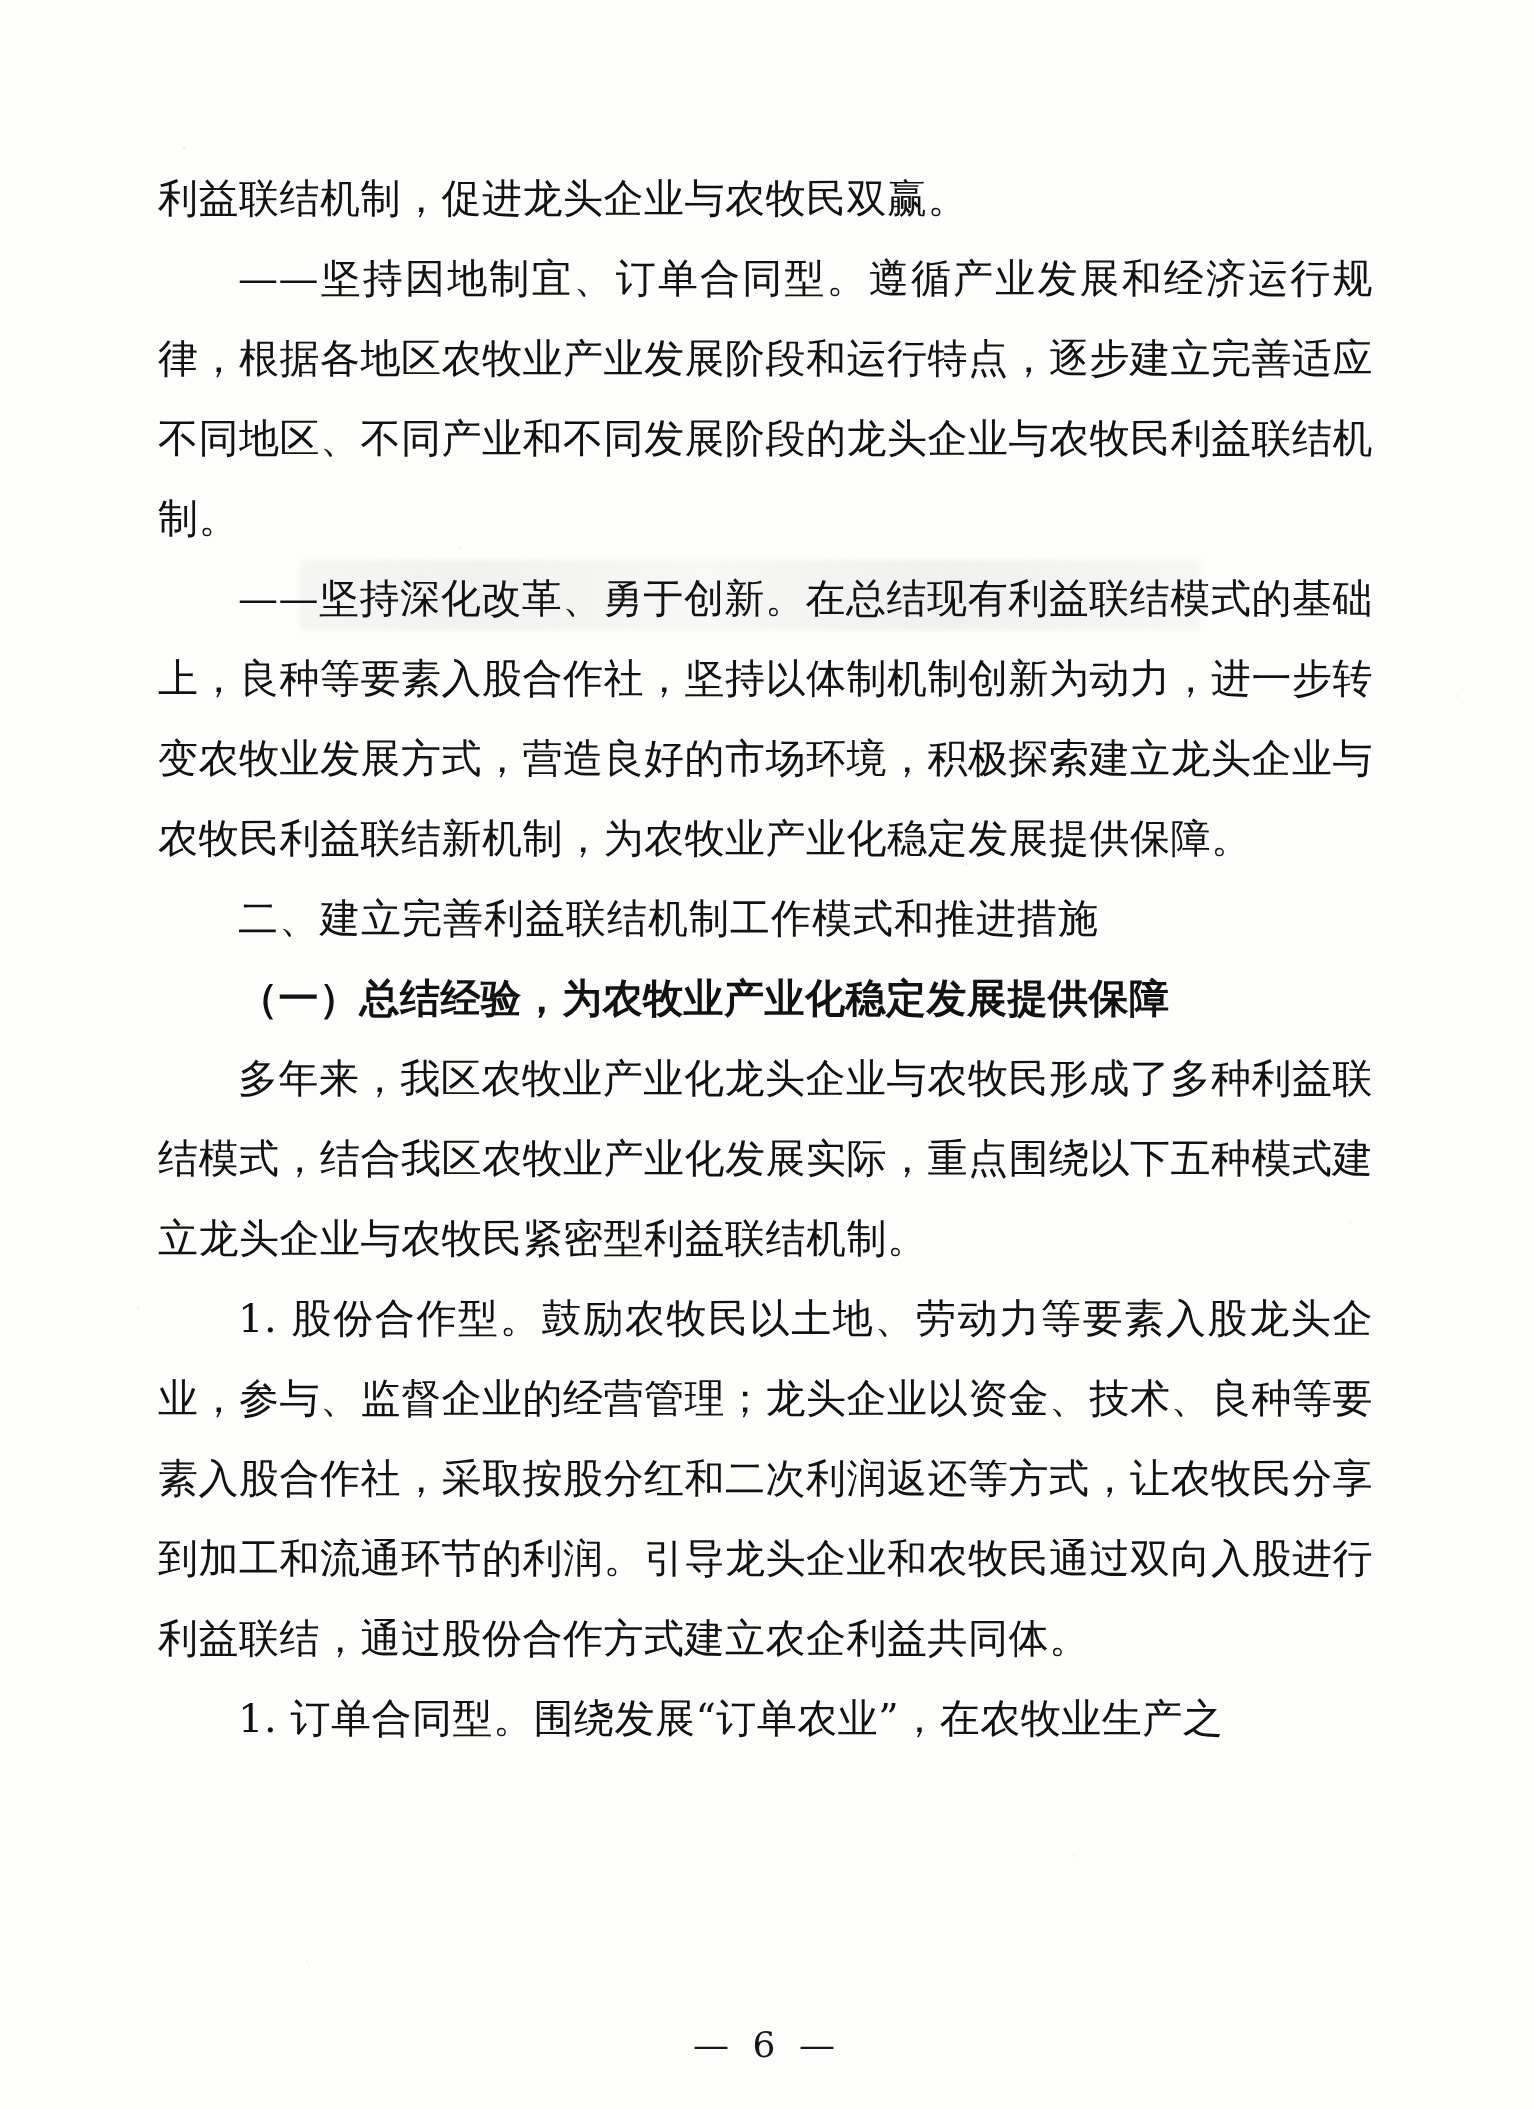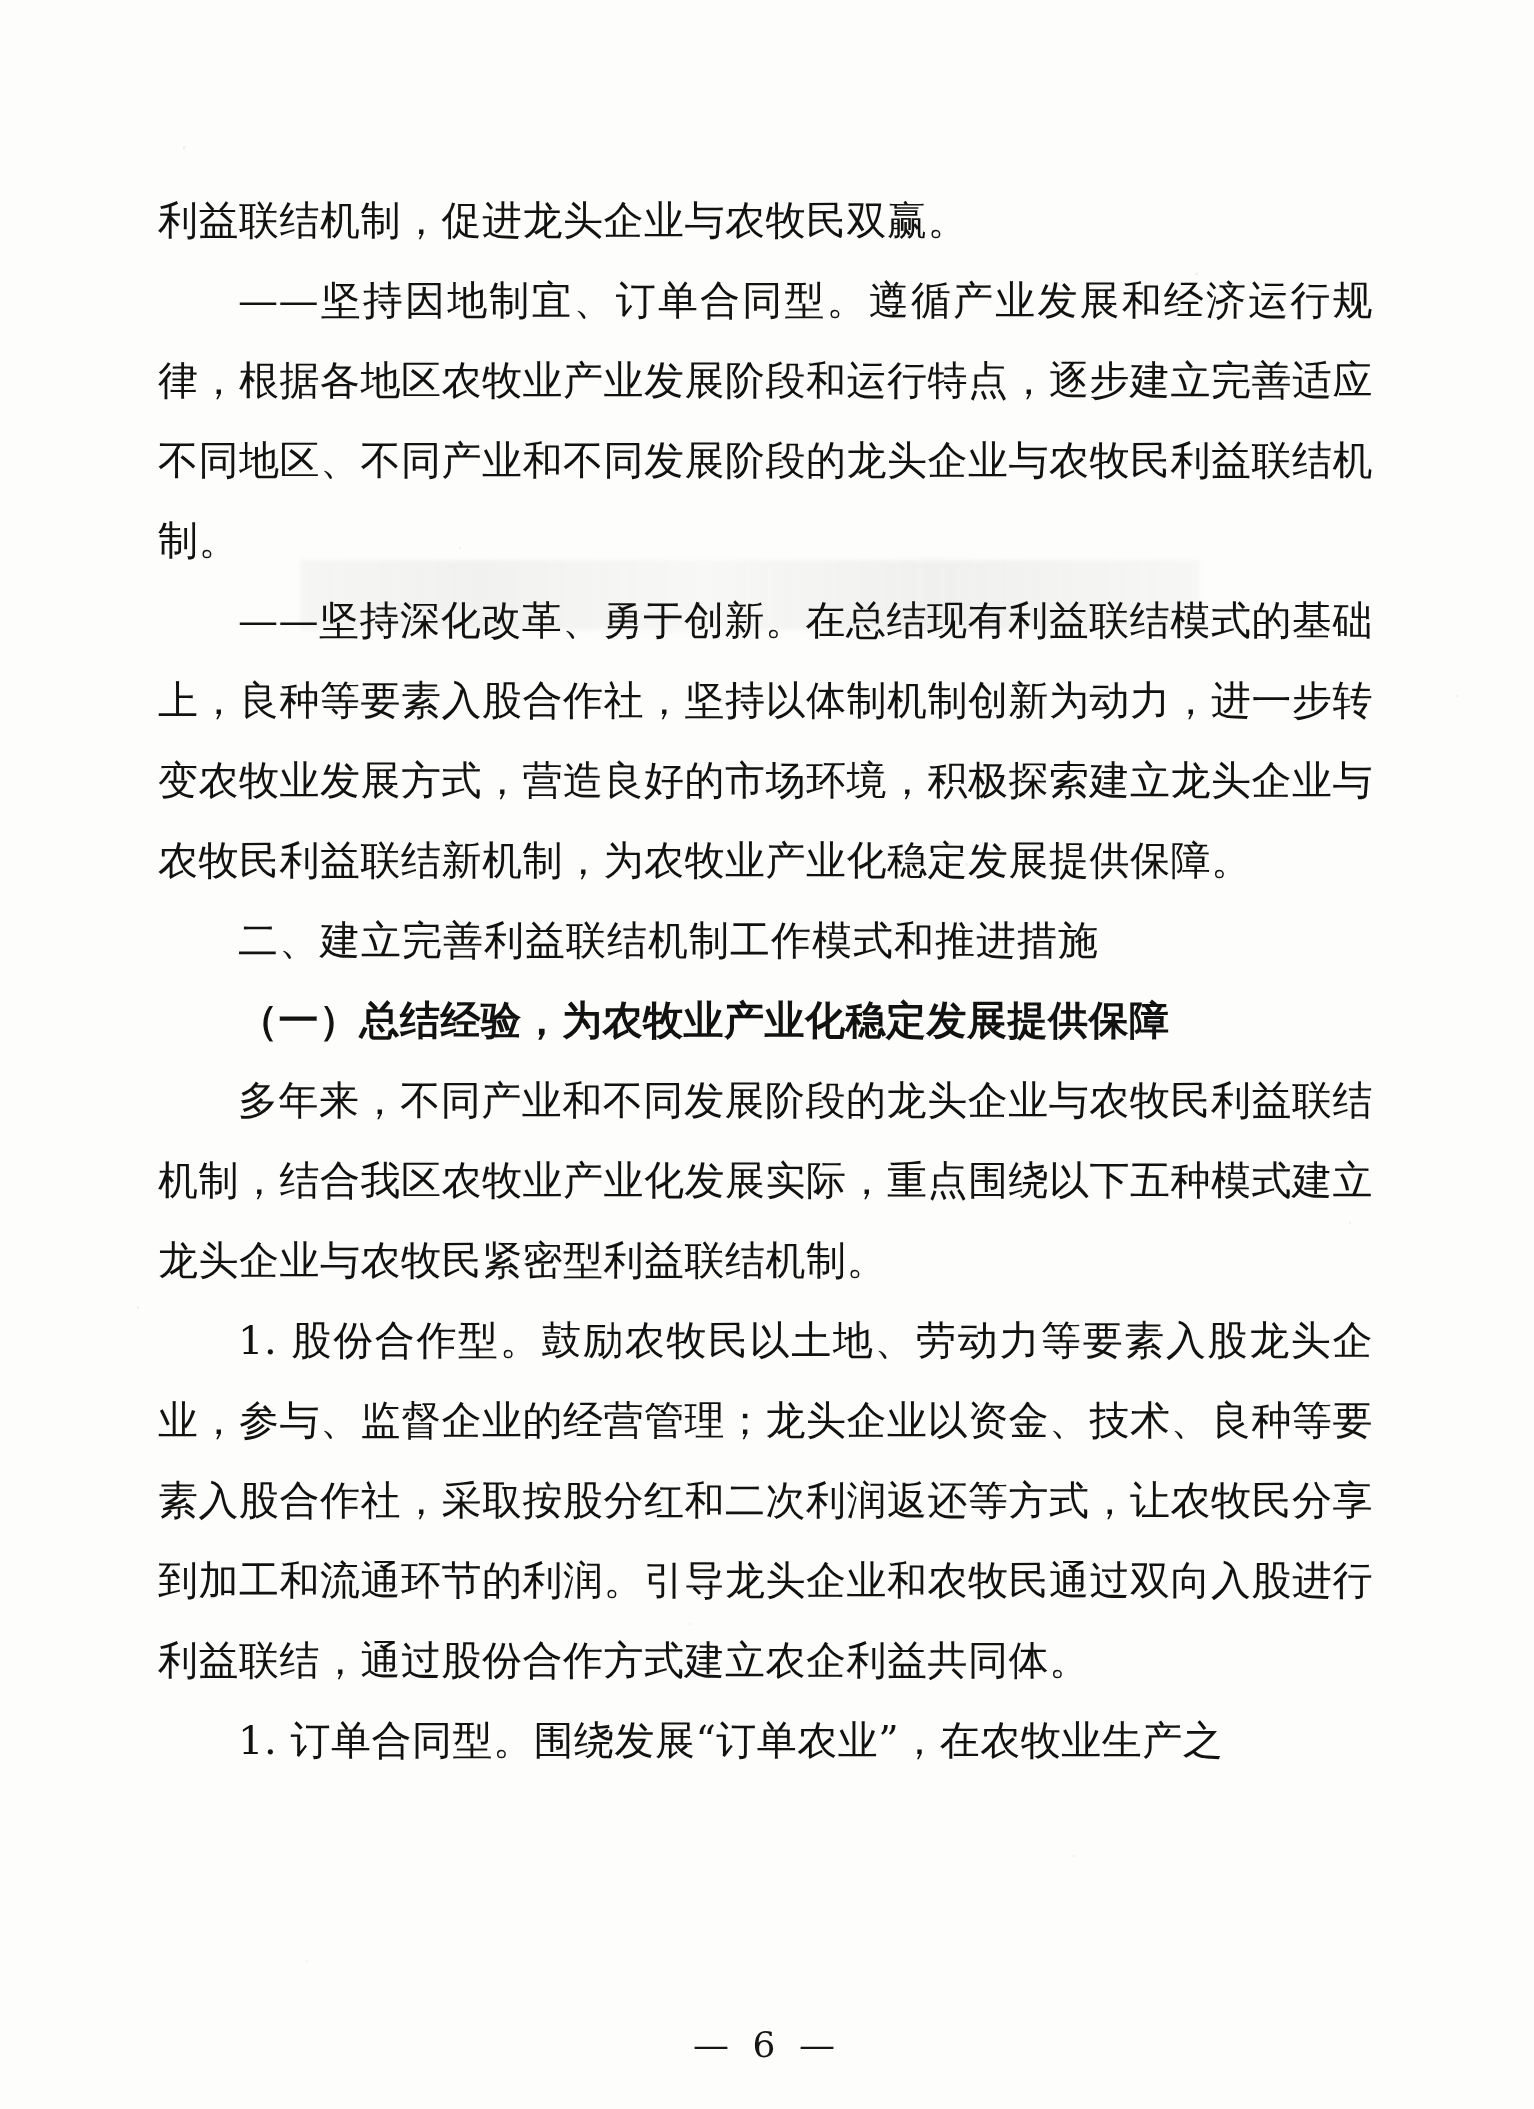--- a/index.html
+++ b/index.html
@@ -48,21 +48,21 @@
         rgba(150,150,150,0.07) 0%,
         rgba(150,150,150,0.11) 20%,
         rgba(150,150,150,0.05) 45%,
         rgba(150,150,150,0.12) 70%,
         rgba(150,150,150,0.06) 100%);
     filter: blur(2px);
   }
   .body-text {
     position: absolute;
     left: 158px;
-    top: 180px;
+    top: 158px;
     width: 1215px;
   }
   p {
     margin: 0 0 0 0;
     font-size: 40px;
     line-height: 80px;
     letter-spacing: 0.5px;
     color: #121212;
     text-align: justify;
     text-justify: inter-character;
@@ -100,20 +100,20 @@
 
   <div class="paper-noise"></div>
   <div class="ghost-bleed"></div>
 
   <div class="body-text">
     <p class="plain">利益联结机制，促进龙头企业与农牧民双赢。</p>
     <p class="indent">——坚持因地制宜、订单合同型。遵循产业发展和经济运行规律，根据各地区农牧业产业发展阶段和运行特点，逐步建立完善适应不同地区、不同产业和不同发展阶段的龙头企业与农牧民利益联结机制。</p>
     <p class="indent">——坚持深化改革、勇于创新。在总结现有利益联结模式的基础上，良种等要素入股合作社，坚持以体制机制创新为动力，进一步转变农牧业发展方式，营造良好的市场环境，积极探索建立龙头企业与农牧民利益联结新机制，为农牧业产业化稳定发展提供保障。</p>
     <p class="heading">二、建立完善利益联结机制工作模式和推进措施</p>
     <p class="subheading">（一）总结经验，为农牧业产业化稳定发展提供保障</p>
-    <p class="indent">多年来，不同产业和不同发展阶段的龙头企业与农牧民利益联结机制，结合我区农牧业产业化发展实际，重点围绕以下五种模式建立龙头企业与农牧民紧密型利益联结机制。</p>
+    <p class="indent">多年来，我区农牧业产业化龙头企业与农牧民形成了多种利益联结模式，结合我区农牧业产业化发展实际，重点围绕以下五种模式建立龙头企业与农牧民紧密型利益联结机制。</p>
     <p class="indent">1. 股份合作型。鼓励农牧民以土地、劳动力等要素入股龙头企业，参与、监督企业的经营管理；龙头企业以资金、技术、良种等要素入股合作社，采取按股分红和二次利润返还等方式，让农牧民分享到加工和流通环节的利润。引导龙头企业和农牧民通过双向入股进行利益联结，通过股份合作方式建立农企利益共同体。</p>
     <p class="indent">1. 订单合同型。围绕发展“订单农业”，在农牧业生产之</p>
   </div>
 
   <div class="page-number">— 6 —</div>
 
 </div>
 
 </body></html>

